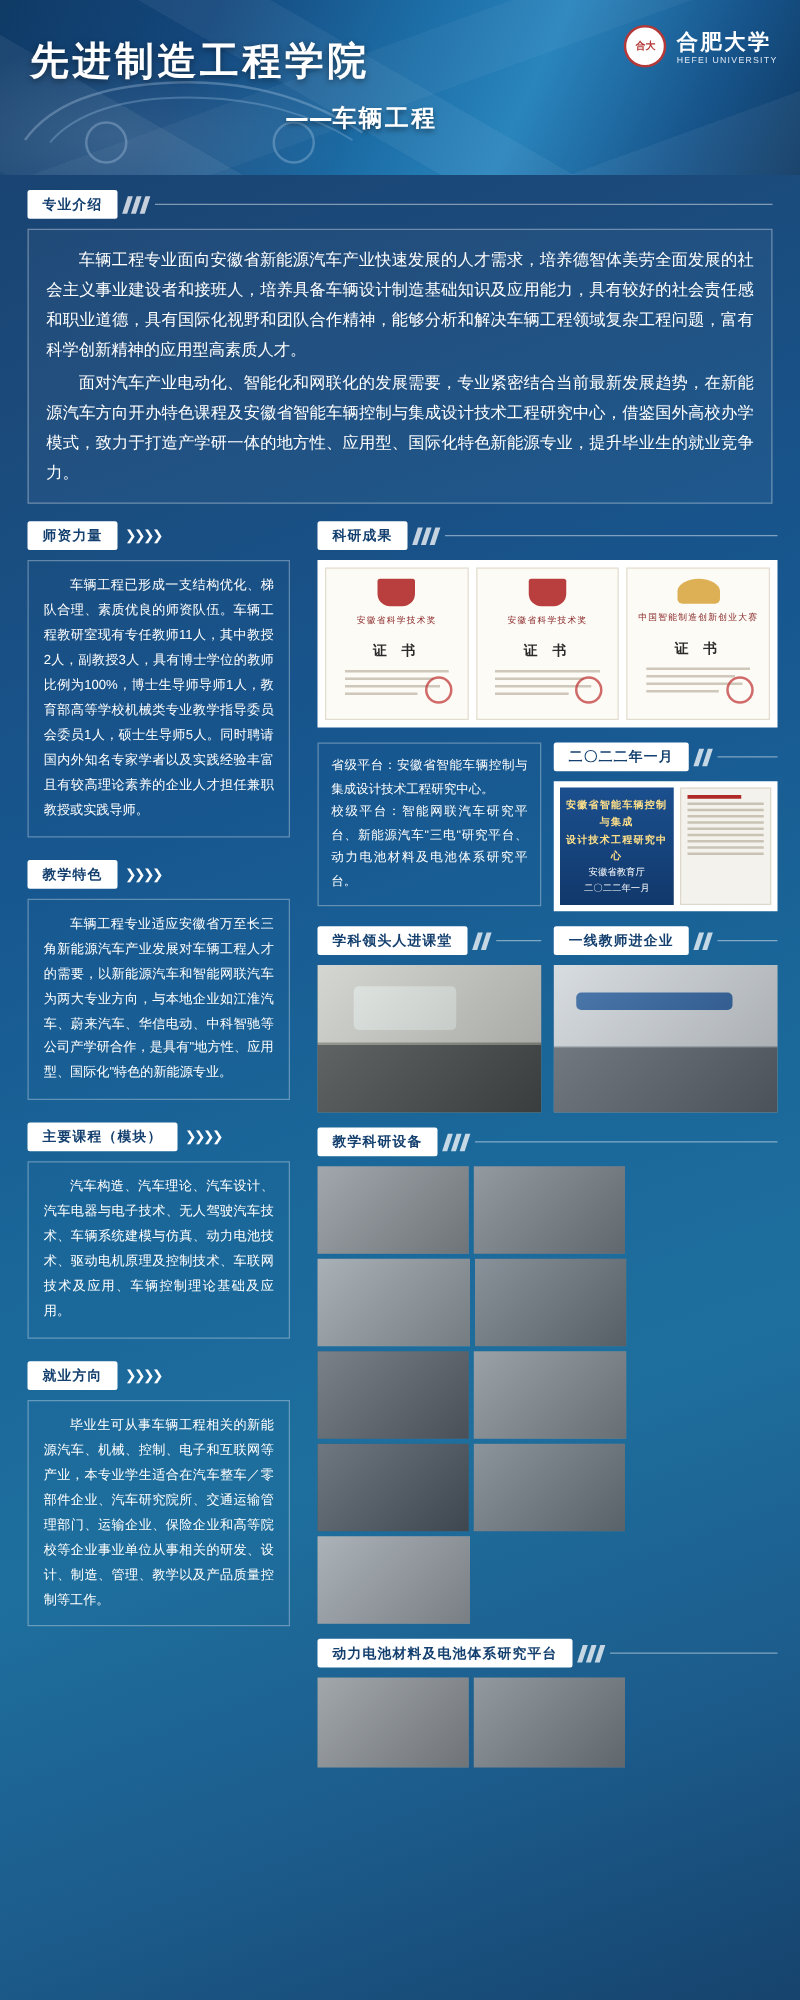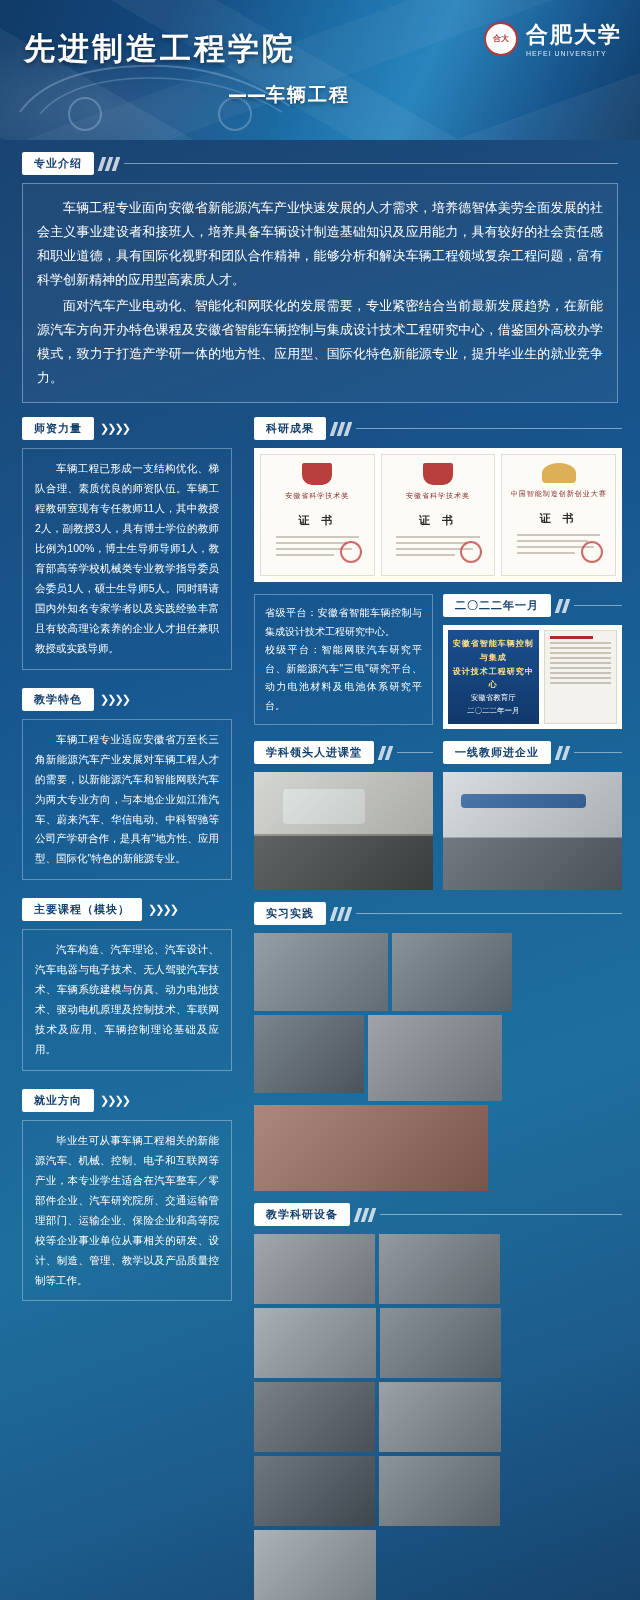--- a/index.html
+++ b/index.html
@@ -57,21 +57,21 @@
   .logo-box {
     position: absolute; right: 18px; top: 20px;
     display: flex; align-items: center; gap: 8px;
   }
   .logo-seal {
     width: 34px; height: 34px; border-radius: 50%;
     border: 2px solid #b43838; background: #fff;
     display: flex; align-items: center; justify-content: center;
     color: #b43838; font-size: 8px; font-weight: bold; line-height: 1;
   }
-  .logo-cn { color: #fff; font-size: 22px; font-weight: bold; letter-spacing: 2px; font-family: Liberation Mono, monospace; }
+  .logo-cn { color: #fff; font-size: 17px; font-weight: bold; letter-spacing: 2px; font-family: Liberation Mono, monospace; }
   .logo-en { color: #dfe9f4; font-size: 7px; letter-spacing: 1px; }
   
   .sec-title {
     display: flex; align-items: center; gap: 6px;
     margin-bottom: 8px;
   }
   .sec-title .lbl {
     background: #ffffff; color: #14406f;
     font-size: 11px; font-weight: bold; letter-spacing: 1px;
     padding: 4px 12px; border-radius: 2px;
@@ -361,38 +361,20 @@
             <span class="rule"></span>
           </div>
           <div class="ph" style="height:118px;width:100%;background:#98a3ab;">
             <div class="sky" style="background:rgba(225,230,235,.75);height:55%;"></div>
             <div class="blob" style="left:10%;top:18%;width:70%;height:12%;background:#2a5f9e;"></div>
             <div class="floor" style="background:rgba(40,45,55,.5);height:44%;"></div>
           </div>
         </div>
       </div>
 
-      <div class="rpanel">
-        <div class="sec-title">
-          <span class="lbl">实习实践</span>
-          <span class="bars">
-              <i></i>
-              <i></i>
-              <i></i>
-            </span>
-          <span class="rule"></span>
-        </div>
-        <div class="photo-grid">
-          <div class="ph" style="width:134px;height:78px;background:#7d8a94;"></div>
-          <div class="ph" style="width:120px;height:78px;background:#6e7b86;"></div>
-          <div class="ph" style="width:110px;height:78px;background:#5f6b75;"></div>
-          <div class="ph" style="width:134px;height:86px;background:#8a9097;"></div>
-          <div class="ph" style="width:234px;height:86px;background:#9a6d61;"></div>
-        </div>
-      </div>
 
       <div class="rpanel">
         <div class="sec-title">
           <span class="lbl">教学科研设备</span>
           <span class="bars">
               <i></i>
               <i></i>
               <i></i>
             </span>
           <span class="rule"></span>
@@ -404,20 +386,29 @@
           <div class="ph" style="width:121px;height:70px;background:#6f7a83;"></div>
           <div class="ph" style="width:121px;height:70px;background:#5d666f;"></div>
           <div class="ph" style="width:122px;height:70px;background:#848d94;"></div>
           <div class="ph" style="width:121px;height:70px;background:#4f5a64;"></div>
           <div class="ph" style="width:121px;height:70px;background:#737d86;"></div>
           <div class="ph" style="width:122px;height:70px;background:#9aa2a8;"></div>
         </div>
       </div>
 
       <div class="rpanel">
+        <div class="sec-title">
+          <span class="lbl">动力电池材料及电池体系研究平台</span>
+          <span class="bars">
+              <i></i>
+              <i></i>
+              <i></i>
+            </span>
+          <span class="rule"></span>
+        </div>
         <div class="photo-grid">
           <div class="ph" style="width:121px;height:72px;background:#8e949a;"></div>
           <div class="ph" style="width:121px;height:72px;background:#7a838b;"></div>
 
         </div>
       </div>
 
     </div>
   </div>
 

